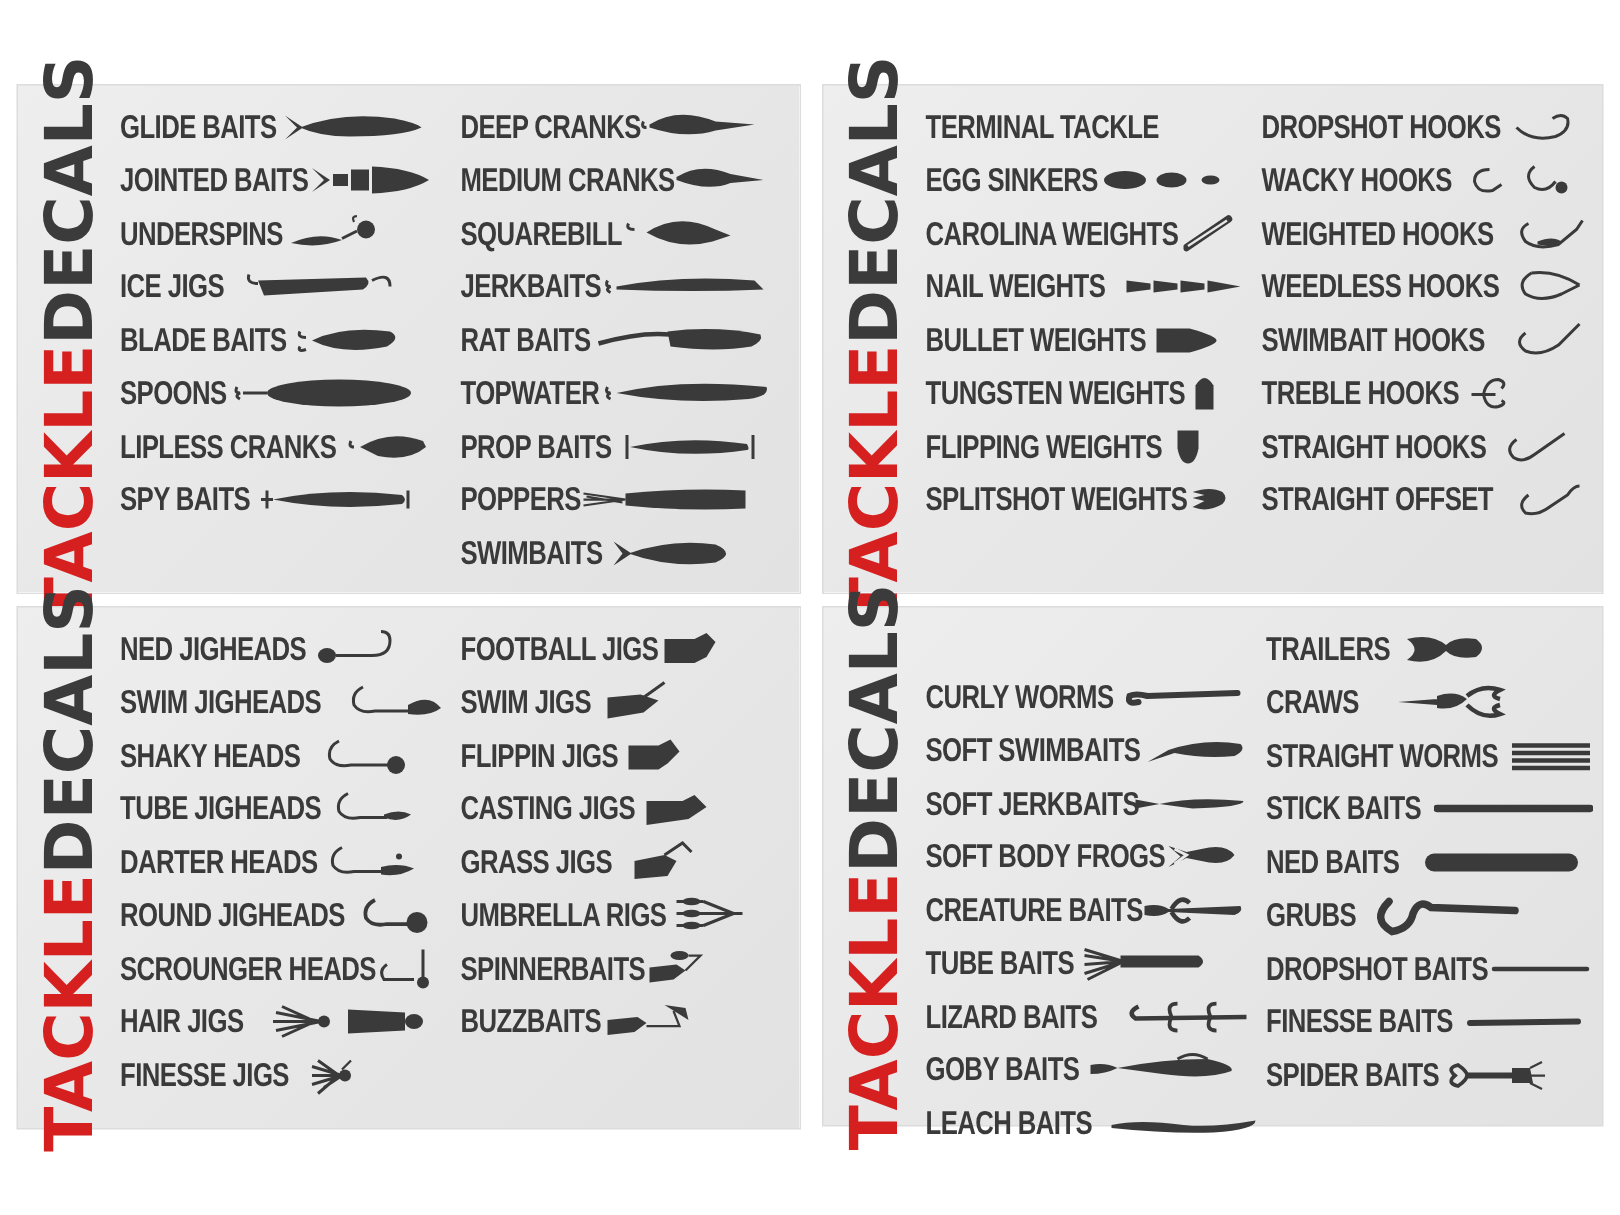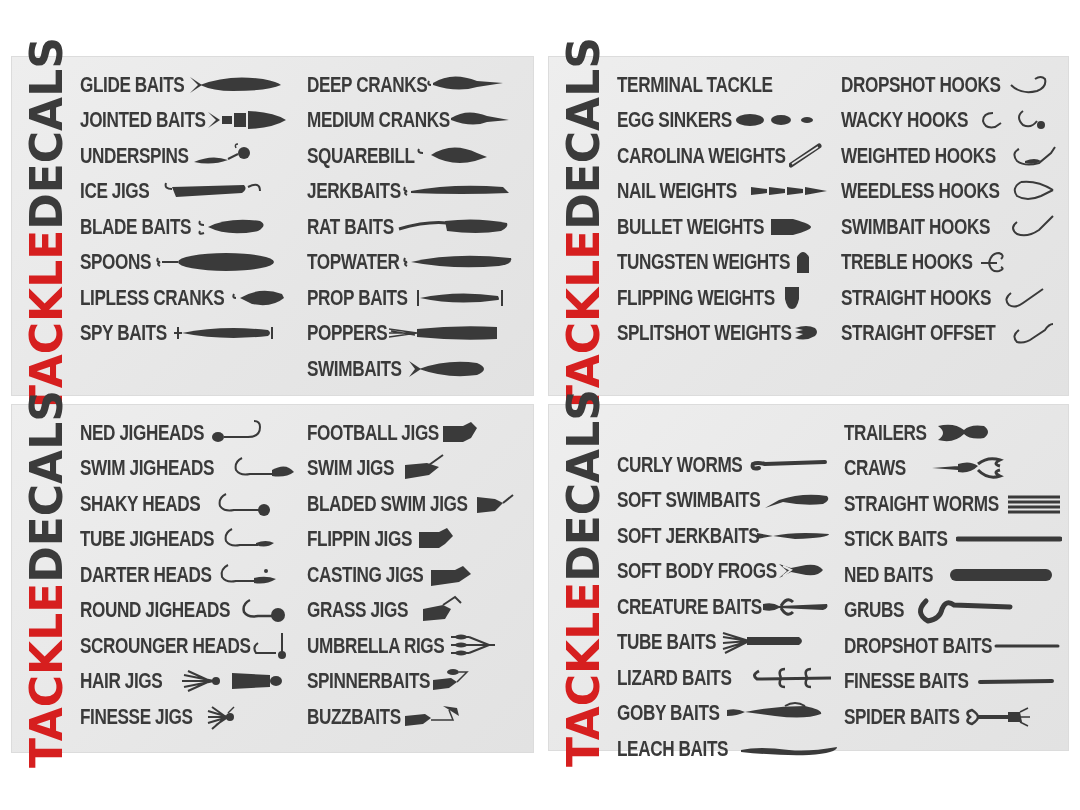--- a/index.html
+++ b/index.html
@@ -431,29 +431,20 @@
     <div class="item">
         <span class="lbl">SWIM JIGS</span>
       <span class="ic" style="left:96px">
           <svg width="44" height="30">
             <path d="M2 12 L24 10 L36 14 L26 22 L2 26Z" fill="#3a3a3a"></path>
             <path d="M26 12 L40 2" stroke="#3a3a3a" stroke-width="2"></path>
           </svg>
         </span>
       </div>
     <div class="item">
-        <span class="lbl">BLADED SWIM JIGS</span>
-      <span class="ic" style="left:168px">
-          <svg width="40" height="30">
-            <path d="M2 8 L20 10 L28 14 L20 22 L2 24Z" fill="#3a3a3a"></path>
-            <path d="M28 14 L38 6" stroke="#3a3a3a" stroke-width="2"></path>
-          </svg>
-        </span>
-      </div>
-    <div class="item">
         <span class="lbl">FLIPPIN JIGS</span>
       <span class="ic" style="left:110px">
           <svg width="40" height="30">
             <path d="M2 8 L22 8 L30 4 L36 12 L28 20 L22 24 L2 24Z" fill="#3a3a3a"></path>
           </svg>
         </span>
       </div>
     <div class="item">
         <span class="lbl">CASTING JIGS</span>
       <span class="ic" style="left:122px">

